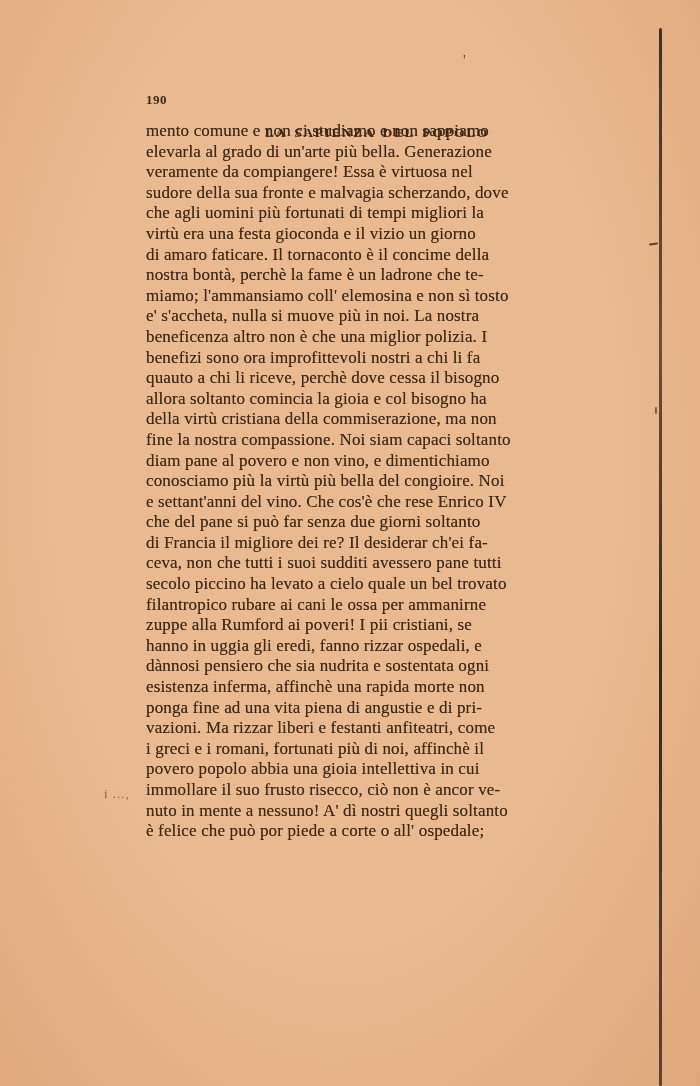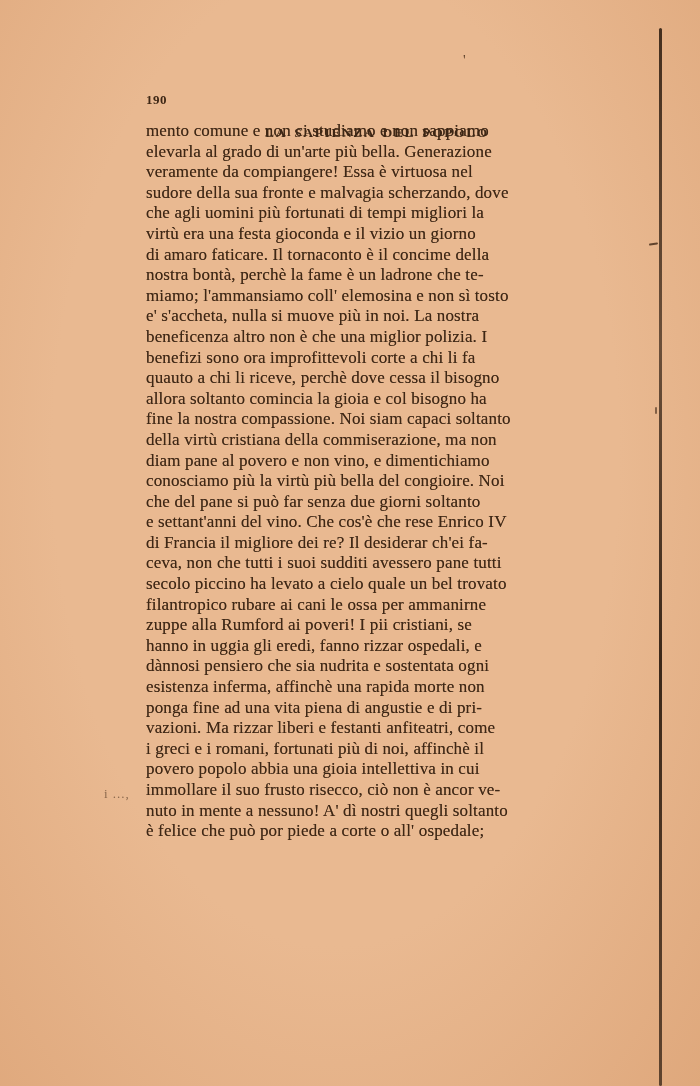--- a/index.html
+++ b/index.html
@@ -138,29 +138,29 @@
       <div class="text-line">elevarla al grado di un'arte più bella. Generazione</div>
       <div class="text-line">veramente da compiangere! Essa è virtuosa nel</div>
       <div class="text-line">sudore della sua fronte e malvagia scherzando, dove</div>
       <div class="text-line">che agli uomini più fortunati di tempi migliori la</div>
       <div class="text-line">virtù era una festa gioconda e il vizio un giorno</div>
       <div class="text-line">di amaro faticare. Il tornaconto è il concime della</div>
       <div class="text-line">nostra bontà, perchè la fame è un ladrone che te-</div>
       <div class="text-line">miamo; l'ammansiamo coll' elemosina e non sì tosto</div>
       <div class="text-line">e' s'accheta, nulla si muove più in noi. La nostra</div>
       <div class="text-line">beneficenza altro non è che una miglior polizia. I</div>
-      <div class="text-line">benefizi sono ora improfittevoli corte a chi li fa</div>
+      <div class="text-line">benefizi sono ora improfittevoli nostri a chi li fa</div>
       <div class="text-line">quauto a chi li riceve, perchè dove cessa il bisogno</div>
       <div class="text-line">allora soltanto comincia la gioia e col bisogno ha</div>
+      <div class="text-line">della virtù cristiana della commiserazione, ma non</div>
       <div class="text-line">fine la nostra compassione. Noi siam capaci soltanto</div>
-      <div class="text-line">della virtù cristiana della commiserazione, ma non</div>
       <div class="text-line">diam pane al povero e non vino, e dimentichiamo</div>
       <div class="text-line">conosciamo più la virtù più bella del congioire. Noi</div>
+      <div class="text-line">e settant'anni del vino. Che cos'è che rese Enrico IV</div>
       <div class="text-line">che del pane si può far senza due giorni soltanto</div>
-      <div class="text-line">e settant'anni del vino. Che cos'è che rese Enrico IV</div>
       <div class="text-line">di Francia il migliore dei re? Il desiderar ch'ei fa-</div>
       <div class="text-line">ceva, non che tutti i suoi sudditi avessero pane tutti</div>
       <div class="text-line">secolo piccino ha levato a cielo quale un bel trovato</div>
       <div class="text-line">filantropico rubare ai cani le ossa per ammanirne</div>
       <div class="text-line">zuppe alla Rumford ai poveri! I pii cristiani, se</div>
       <div class="text-line">hanno in uggia gli eredi, fanno rizzar ospedali, e</div>
       <div class="text-line">dànnosi pensiero che sia nudrita e sostentata ogni</div>
       <div class="text-line">esistenza inferma, affinchè una rapida morte non</div>
       <div class="text-line">ponga fine ad una vita piena di angustie e di pri-</div>
       <div class="text-line">vazioni. Ma rizzar liberi e festanti anfiteatri, come</div>

